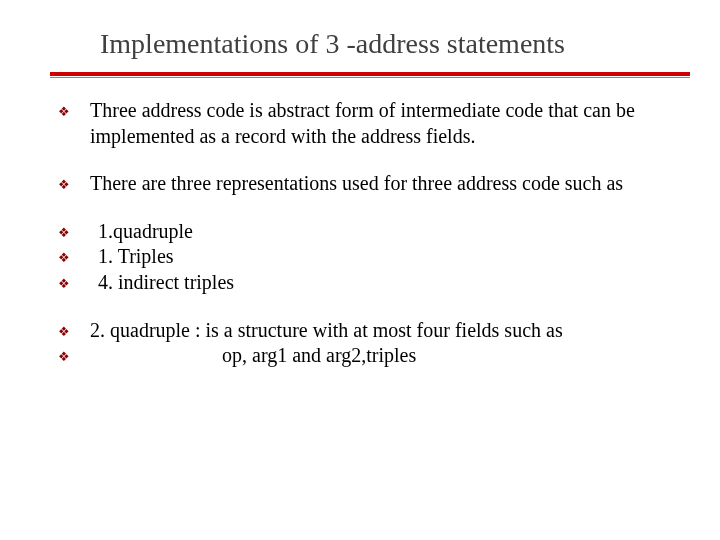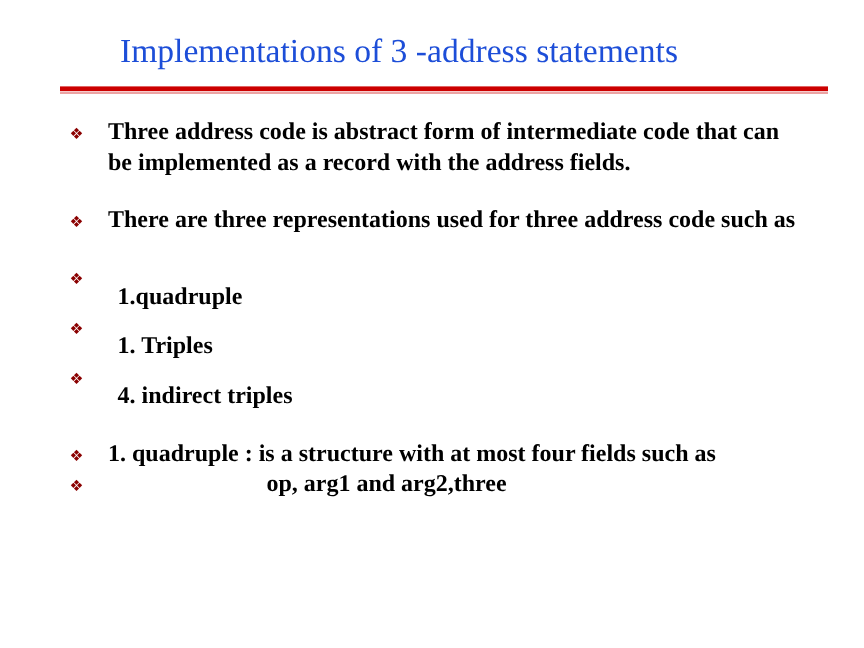--- a/index.html
+++ b/index.html
@@ -15,21 +15,21 @@
       position: relative;
       overflow: hidden;
     }
     .slide {
       width: 100%;
       height: 100%;
       padding: 28px 50px 20px 50px;
     }
     .title {
       font-size: 28px;
-      color: #1d4ed8;
+      color: #404040;
       text-align: left;
       margin-left: 50px;
       margin-bottom: 12px;
       font-weight: normal;
     }
     .divider {
       width: 640px;
       height: 4px;
       background: #cc0000;
       margin: 0 auto 22px auto;
@@ -65,25 +65,23 @@
     .bullet-marker {
       color: #8b0000;
       font-size: 13px;
       margin-right: 20px;
       margin-top: 6px;
       flex-shrink: 0;
       width: 12px;
     }
     .bullet-text {
       flex: 1;
-      font-weight: bold;
     }
     .indent-1 {
       padding-left: 8px;
-      margin-top: 16px;
     }
     .qtext-line1 {
       display: block;
     }
     .qtext-line2 {
       display: block;
       padding-left: 132px;
     }
   </style>
 </head>
@@ -117,25 +115,25 @@
       <li class="bullet-item">
         <span class="bullet-marker">❖</span>
         <span class="bullet-text indent-1"> 4. indirect triples</span>
       </li>
     </div>
 
     <div class="bullet-group-tight">
       <li class="bullet-item">
         <span class="bullet-marker">❖</span>
         <span class="bullet-text">
-          <span class="qtext-line1">1. quadruple   : is a structure with at most four fields such as</span>
+          <span class="qtext-line1">2. quadruple   : is a structure with at most four fields such as</span>
         </span>
       </li>
       <li class="bullet-item">
         <span class="bullet-marker">❖</span>
         <span class="bullet-text">
-          <span class="qtext-line2">op, arg1 and arg2,three</span>
+          <span class="qtext-line2">op, arg1 and arg2,triples</span>
         </span>
       </li>
     </div>
 
   </ul>
 </div>
 
 </body></html>

